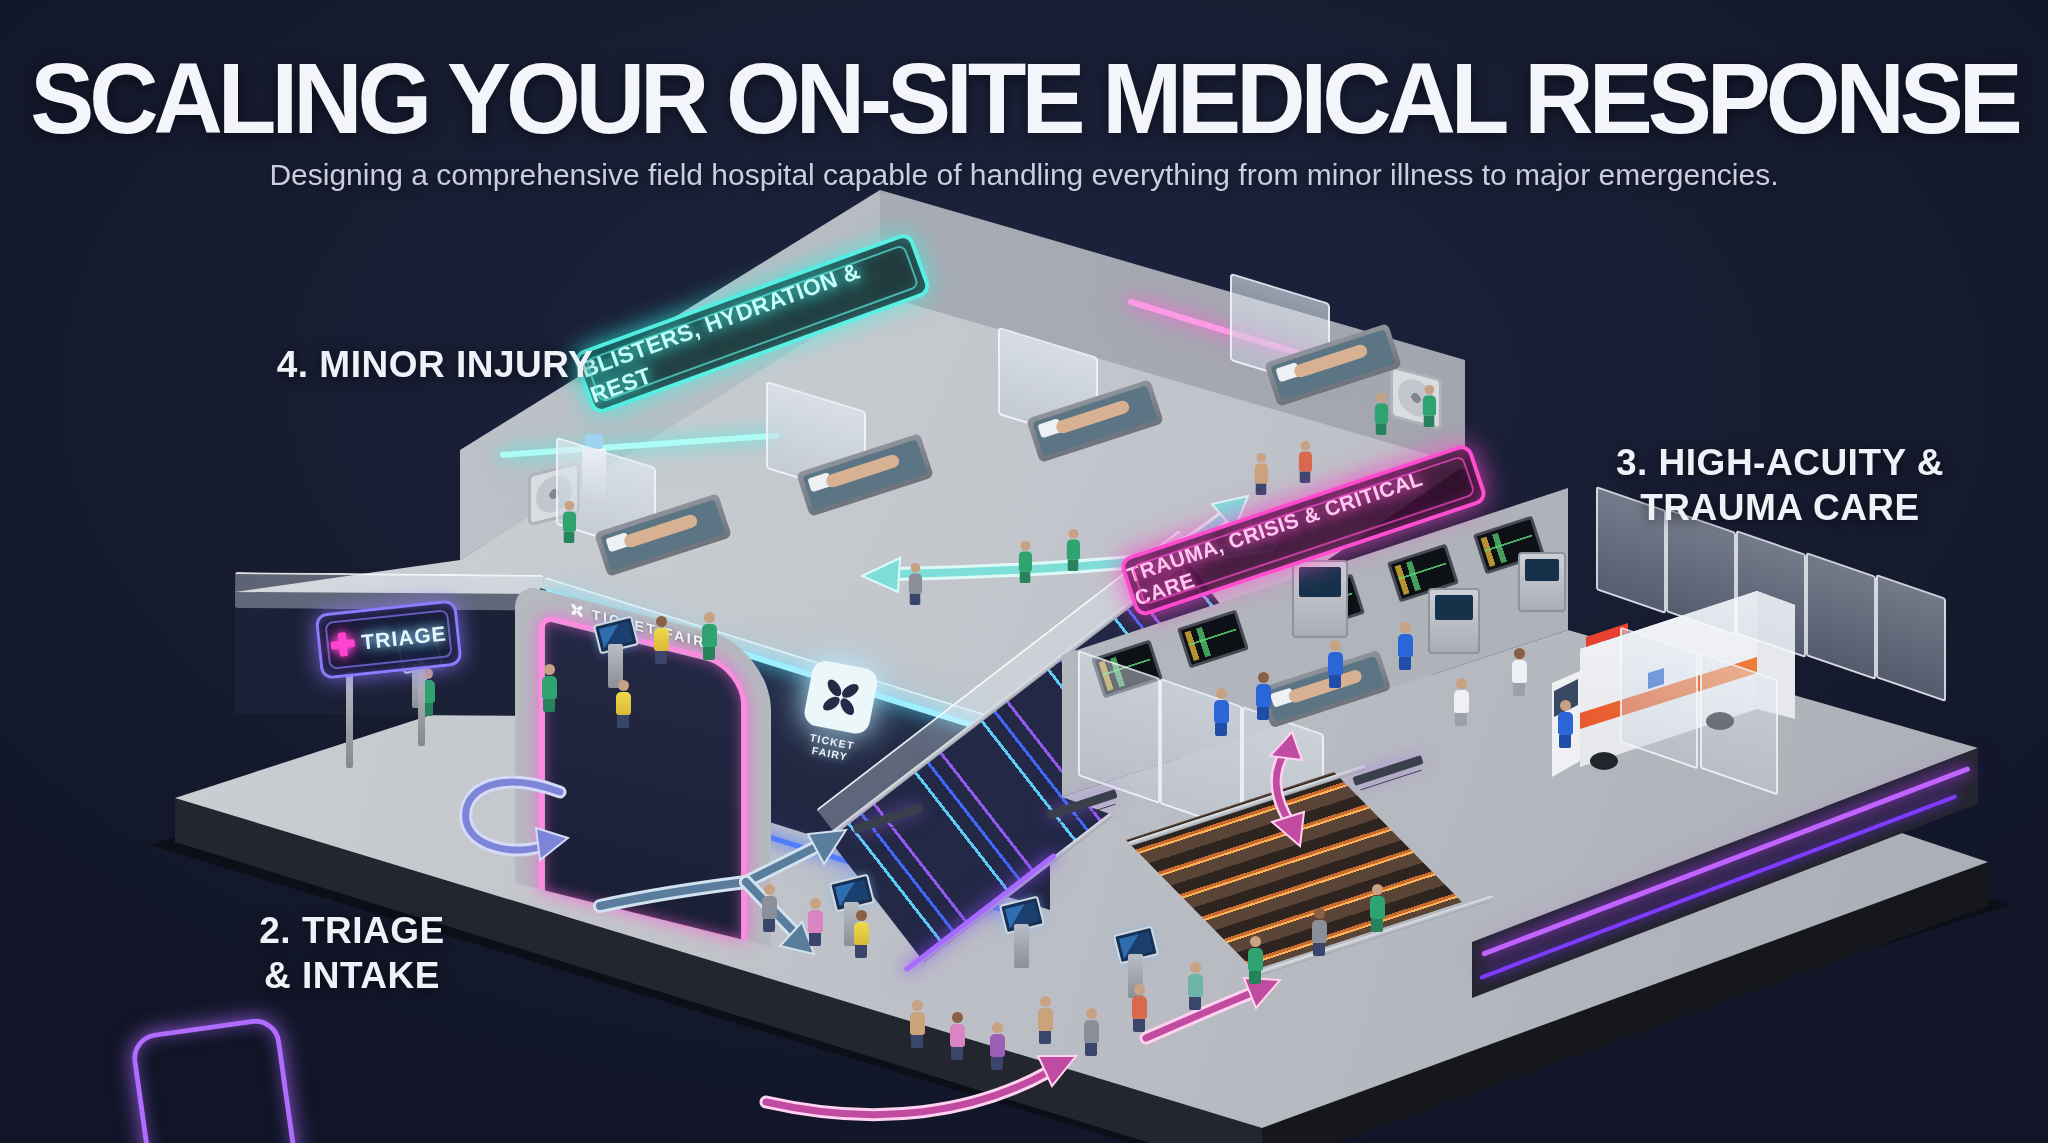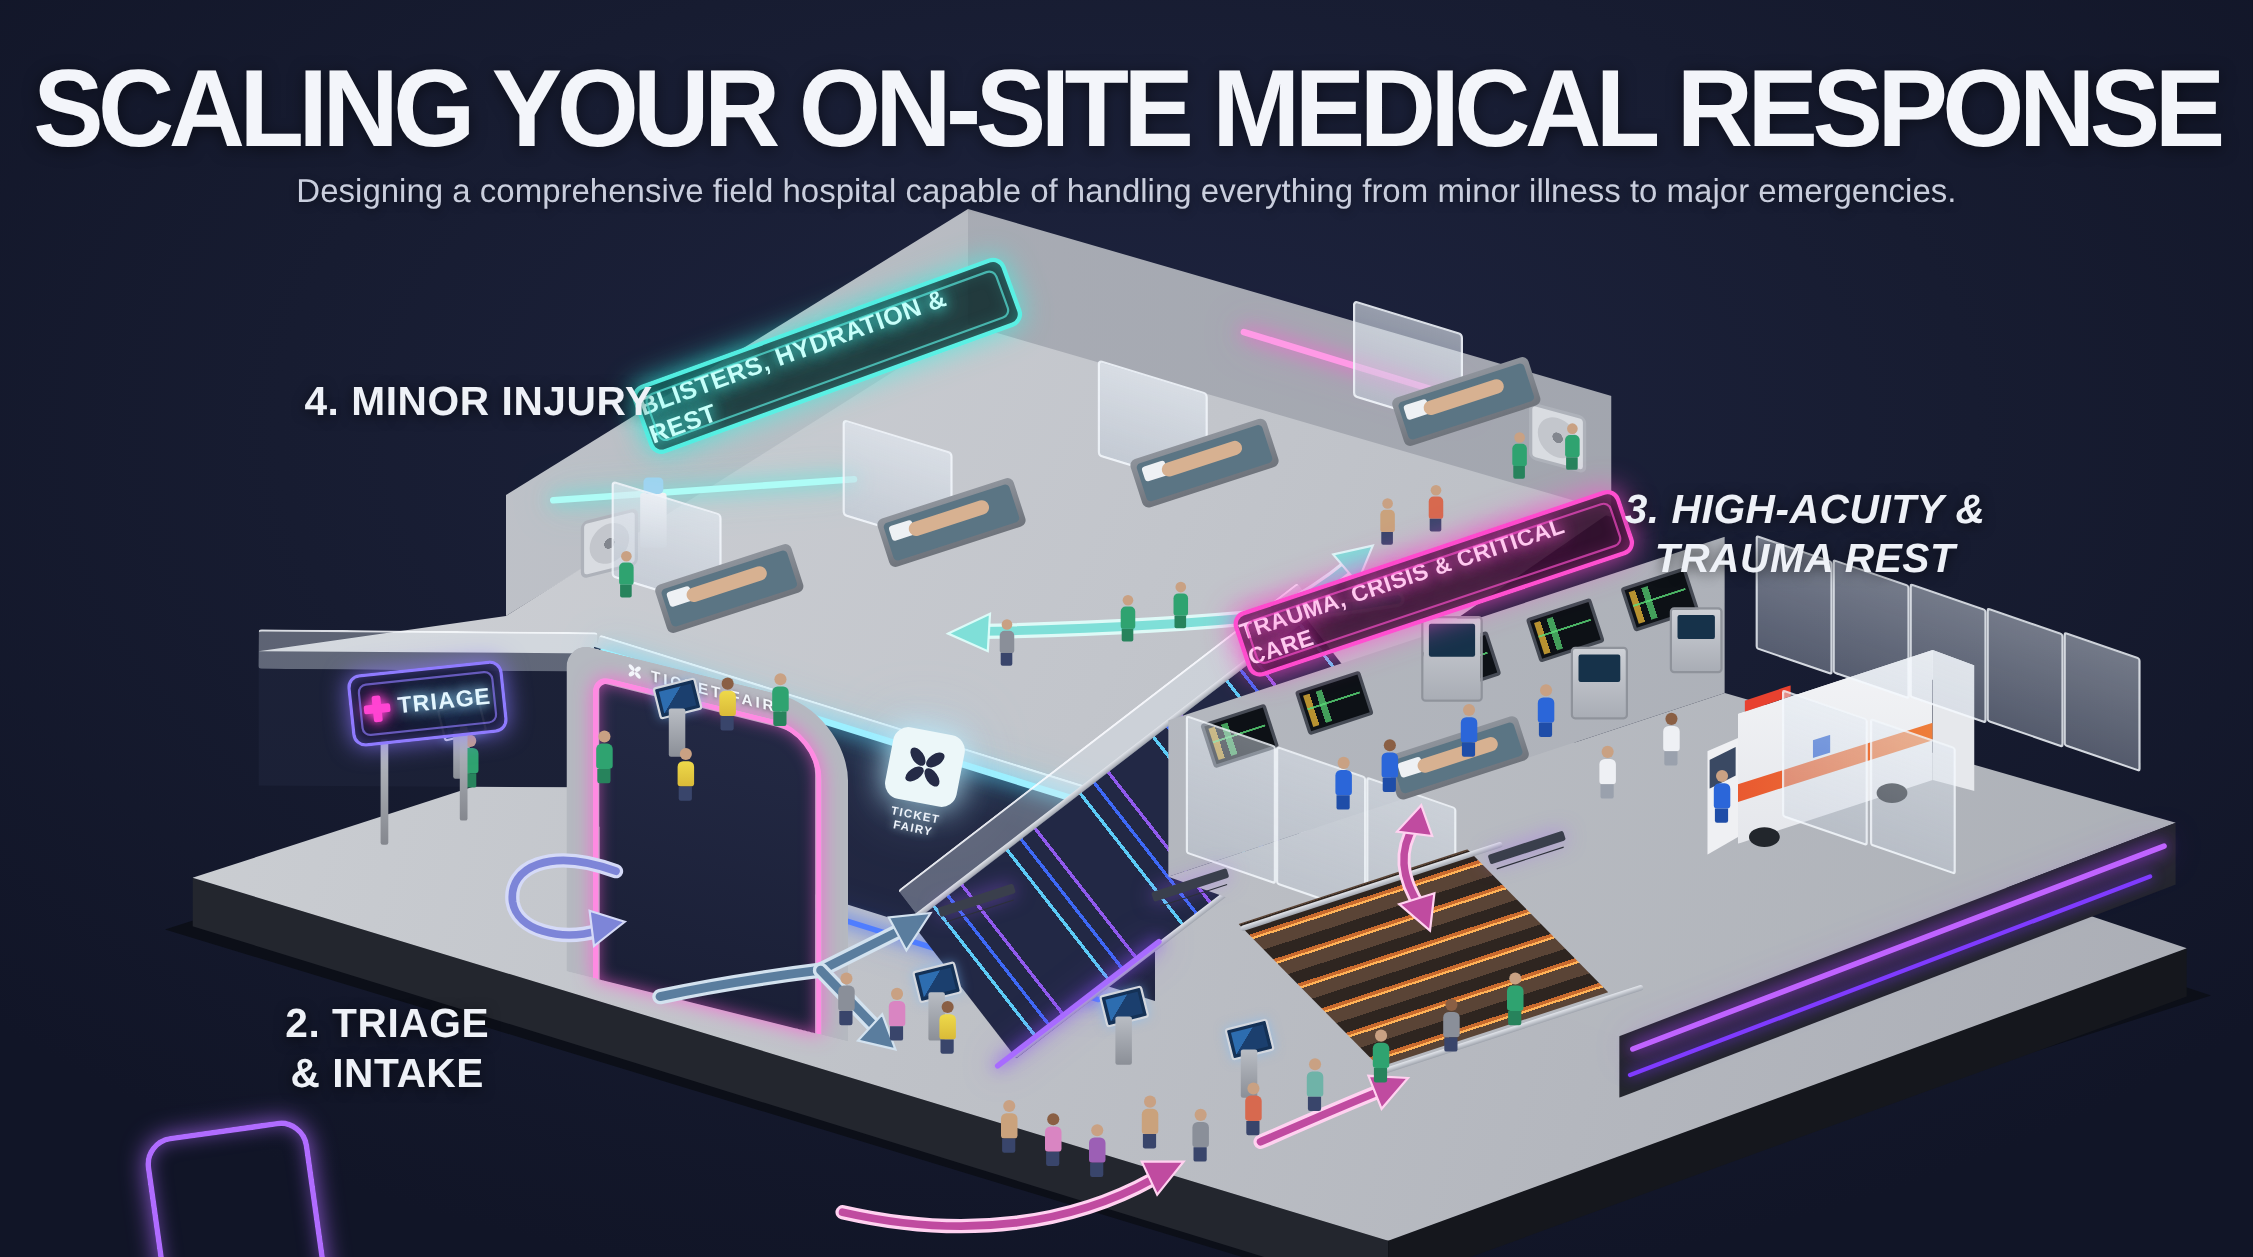--- a/index.html
+++ b/index.html
@@ -505,22 +505,22 @@
 
   <div style="position:absolute;left:140px;top:1025px;width:140px;height:160px;border:5px solid #b06cff;border-radius:26px;
               box-shadow:0 0 22px rgba(176,108,255,.8), inset 0 0 16px rgba(176,108,255,.5);transform:rotate(-8deg);"></div>
 
   <div id="title">SCALING YOUR ON-SITE MEDICAL RESPONSE</div>
   <div id="subtitle">Designing a comprehensive field hospital capable of handling everything from minor illness to major emergencies.</div>
 
   <div class="zlabel" style="left:245px;top:342px;width:380px;">
     <div>4. MINOR INJURY</div>
   </div>
-  <div class="zlabel" style="left:1451px;top:440px;width:380px;font-style:italic;">
+  <div class="zlabel" style="left:1590px;top:440px;width:380px;">
     <div>3. HIGH-ACUITY &amp;</div>
-    <div>TRAUMA REST</div>
+    <div>TRAUMA CARE</div>
   </div>
   <div class="zlabel" style="left:232px;top:908px;width:240px;">
     <div>2. TRIAGE</div>
     <div>&amp; INTAKE</div>
   </div>
 
 </div>
 
 </body></html>

